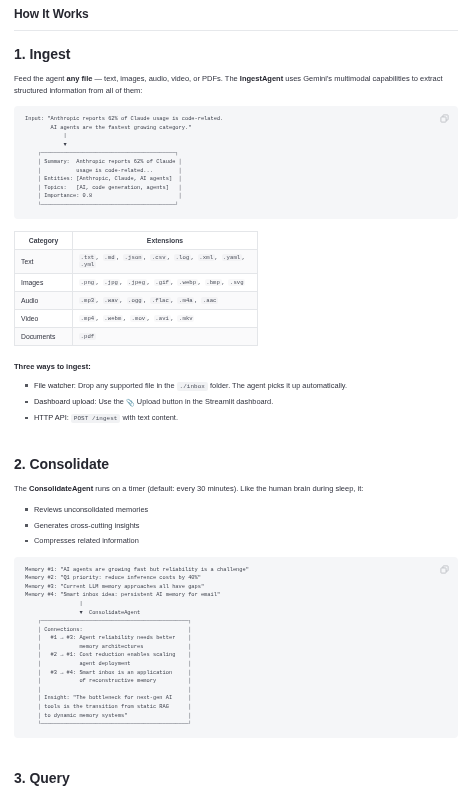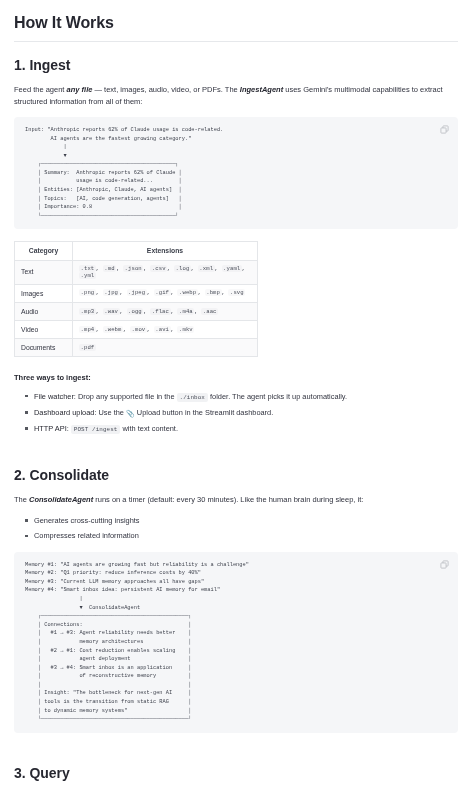--- a/index.html
+++ b/index.html
@@ -7,25 +7,25 @@
     margin: 0; padding: 0;
     width: 472px;
     background: #ffffff;
     font-family: "Liberation Sans", sans-serif;
     color: #31333f;
     -webkit-font-smoothing: antialiased;
   }
   .page { width: 472px; padding: 0 14px 8px 14px; }
 
   .page-title {
-    font-size: 16px;
+    font-size: 12px;
     font-weight: 600;
     color: #262730;
     letter-spacing: -0.1px;
-    margin: 13px 0 9px 0;
+    margin: 7px 0 9px 0;
     line-height: 1.2;
   }
   .divider {
     height: 1px;
     background: #e6e8eb;
     border: 0;
     margin: 0 0 15px 0;
   }
 
   .h2 {
@@ -37,21 +37,21 @@
     letter-spacing: -0.05px;
   }
   .h2.spaced { margin-top: 32px; }
 
   p.body {
     font-size: 7.5px;
     line-height: 1.62;
     color: #31333f;
     margin: 0 0 9px 0;
   }
-  p.body b, .bold { font-weight: 700; color: #262730; font-style: italic; }
+  p.body b, .bold { font-weight: 700; color: #262730; }
 
   .subhead {
     font-size: 7.5px;
     font-weight: 700;
     color: #262730;
     margin: 0 0 7px 0;
     line-height: 1.5;
   }
   .subhead.top { margin-top: 15px; }
 
@@ -232,20 +232,21 @@
       <li><b>File watcher</b>: Drop any supported file in the <code class="inline">./inbox</code> folder. The agent picks it up automatically.</li>
       <li><b>Dashboard upload</b>: Use the <span class="glyph-upload">📎</span> Upload button in the Streamlit dashboard.</li>
       <li><b>HTTP API</b>: <code class="inline">POST /ingest</code> with text content.</li>
     </ul>
 
   <h2 class="h2 spaced">2. Consolidate</h2>
 
   <p class="body"><span>The </span><b>ConsolidateAgent</b><span> runs on a timer (default: every 30 minutes). Like the human brain during sleep, it:</span></p>
 
   <ul class="bullets" id="consolidate-bullets">
+      <li>Reviews unconsolidated memories</li>
       <li>Generates cross-cutting insights</li>
       <li>Compresses related information</li>
     </ul>
 
   <div class="codeblock">
     <pre>Memory #1: "AI agents are growing fast but reliability is a challenge"
 Memory #2: "Q1 priority: reduce inference costs by 40%"
 Memory #3: "Current LLM memory approaches all have gaps"
 Memory #4: "Smart inbox idea: persistent AI memory for email"
                  |

